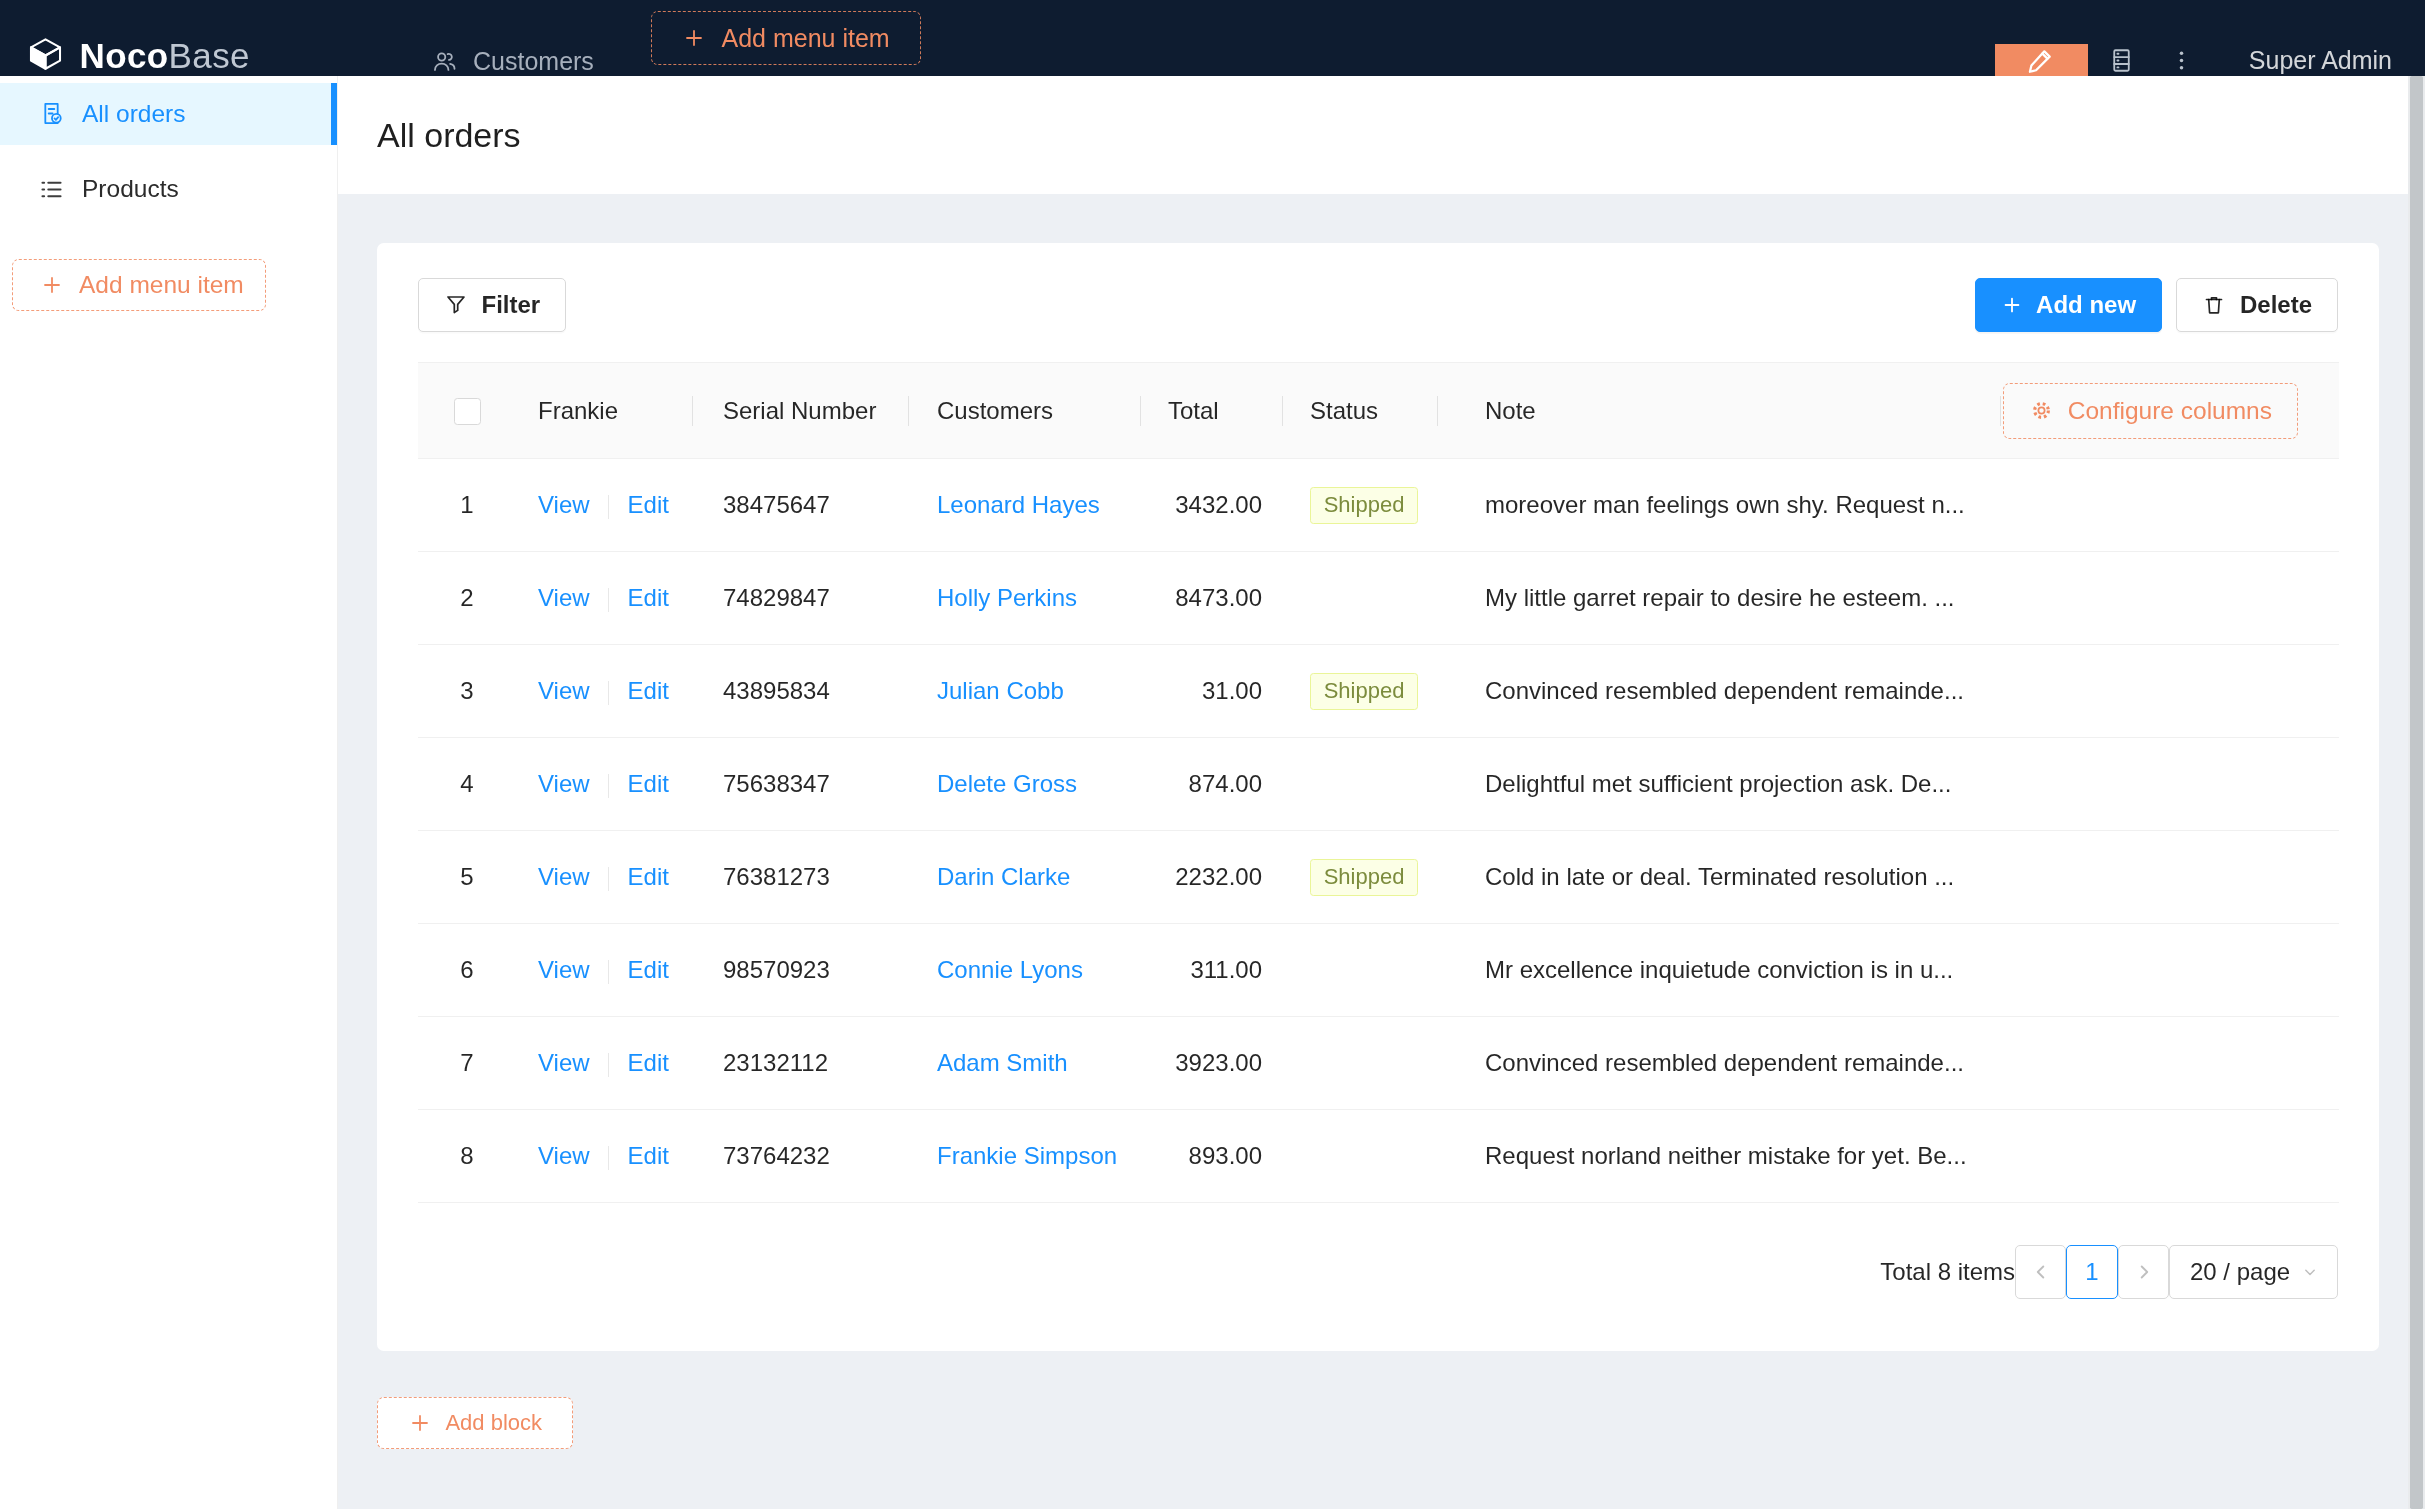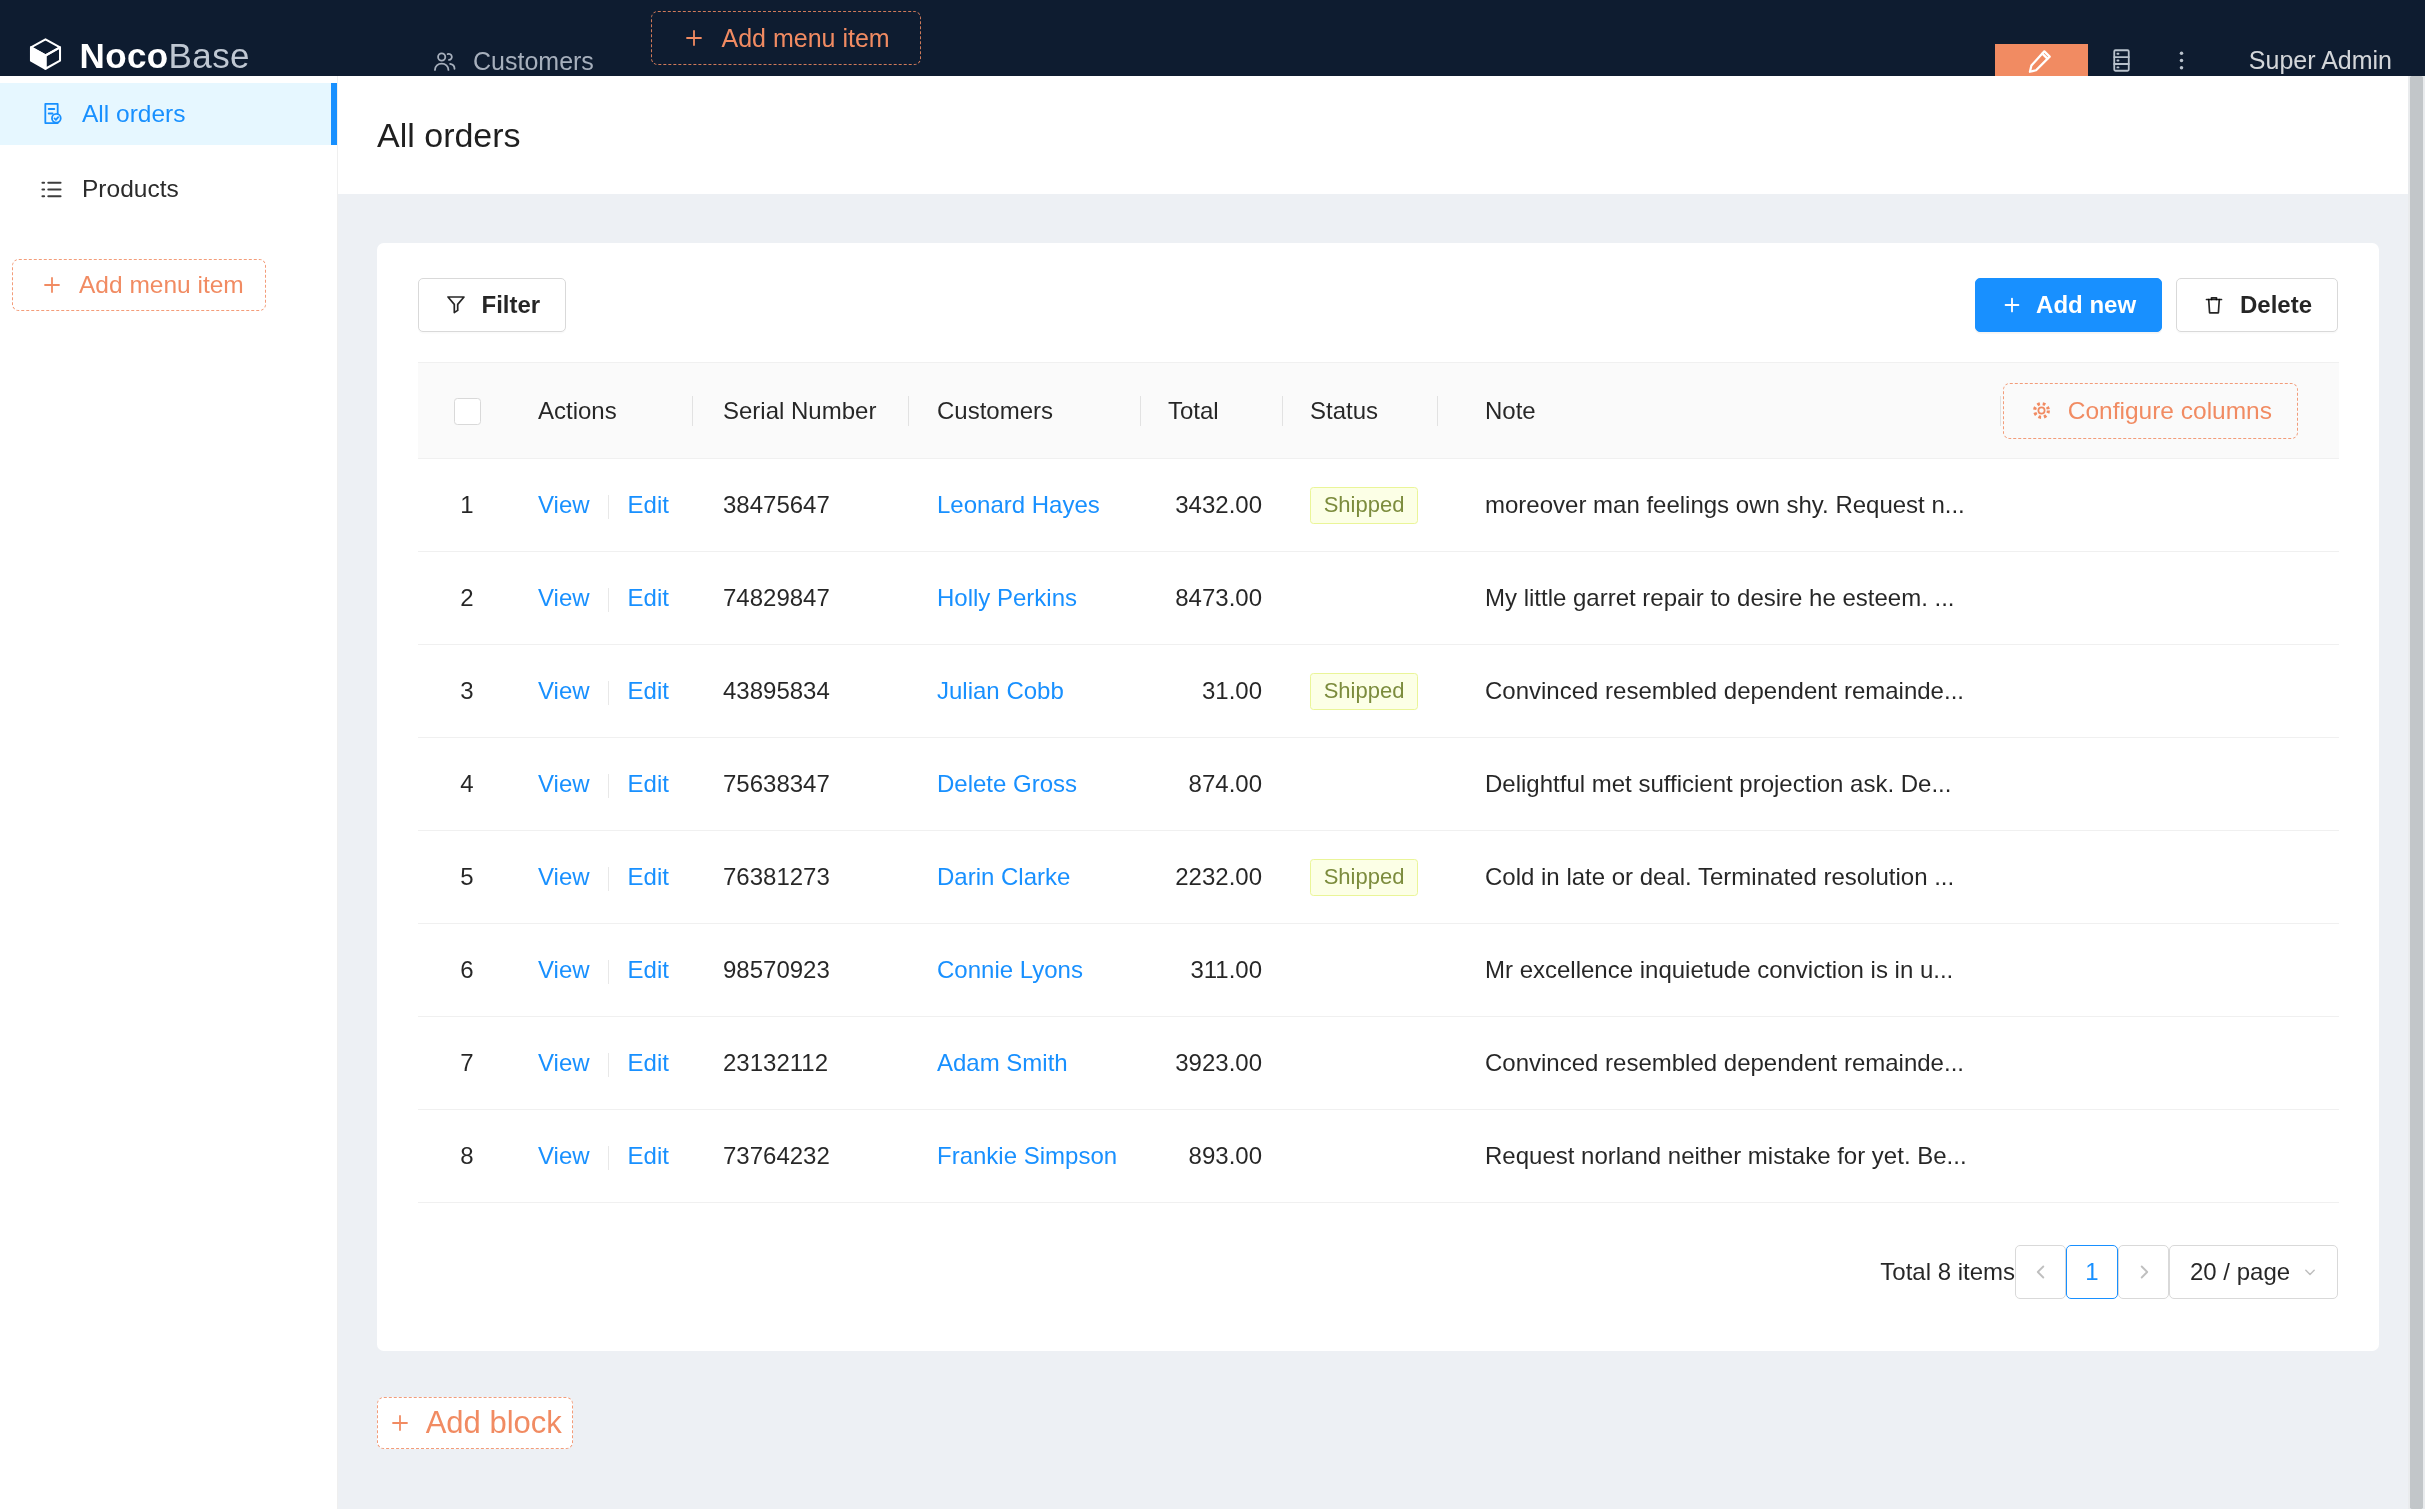--- a/index.html
+++ b/index.html
@@ -65,21 +65,21 @@
   .cfg-cols-btn { height:56px; display:flex; align-items:center; gap:13.5px; padding:0 25px; border:1.7px dashed rgba(241,139,98,.85); border-radius:6.8px; color:#F18B62; font-size:24.5px; font-weight:400; background:#FAFAFA; cursor:pointer; }
 
   
   .pagination { display:flex; align-items:center; justify-content:flex-end; margin-top:42px; }
   .pg-total { color:rgba(0,0,0,.85); }
   .pg-box { min-width:51px; height:54px; border:0.8px solid #D9D9D9; border-radius:5px; background:#fff; display:flex; align-items:center; justify-content:center; color:#BFBFBF; cursor:pointer; }
   .pg-box.current { border-color:#1890FF; color:#1890FF; font-size:24px; width:52px; }
   .pg-select { width:169px; height:54px; border:0.8px solid #D9D9D9; border-radius:5px; background:#fff; display:flex; align-items:center; justify-content:space-between; padding:0 17px 0 20px; color:rgba(0,0,0,.85); cursor:pointer; }
   .pg-select .chev { color:#BFBFBF; }
 
-  .add-block-btn { margin-top:46px; width:196px; height:52px; display:flex; align-items:center; justify-content:center; gap:13.5px; border:1.7px dashed rgba(241,139,98,.85); border-radius:6.8px; color:#F18B62; font-size:31px; background:#fff; cursor:pointer; }
+  .add-block-btn { margin-top:46px; width:196px; height:52px; display:flex; align-items:center; justify-content:center; gap:13.5px; border:1.7px dashed rgba(241,139,98,.85); border-radius:6.8px; color:#F18B62; font-size:22px; background:#fff; cursor:pointer; }
 
   
   .scrollbar { position:fixed; top:76px; right:0; width:17px; height:1433px; background:#E9EBED; z-index:10; }
   .scrollbar .thumb { position:absolute; left:1.7px; right:1.7px; top:0; bottom:0; background:#C2C6C9; border-radius:1.7px; }
 </style>
 </head>
 <body>
 
 <div class="top-header">
   <div class="logo">
@@ -224,21 +224,21 @@
               <col style="width:216px">
               <col style="width:232px">
             <col style="width:142px">
               <col style="width:155px">
               <col style="width:563px">
               <col style="width:338px">
           </colgroup>
           <thead>
             <tr>
               <th class="c-sel"><span class="checkbox"></span></th>
-              <th class="sep pad-actions">Actions</th>
+              <th class="sep pad-actions">Frankie</th>
               <th class="sep pad-serial">Serial Number</th>
               <th class="sep pad-cust">Customers</th>
               <th class="sep pad-total">Total</th>
               <th class="sep pad-status">Status</th>
               <th class="sep pad-note">Note</th>
               <th class="th-config">
                 <div class="inner">
                   <div class="cfg-cols-btn">
                     <span>
                       <svg width="25" height="25" viewBox="0 0 24 24" fill="none" stroke="currentColor">

